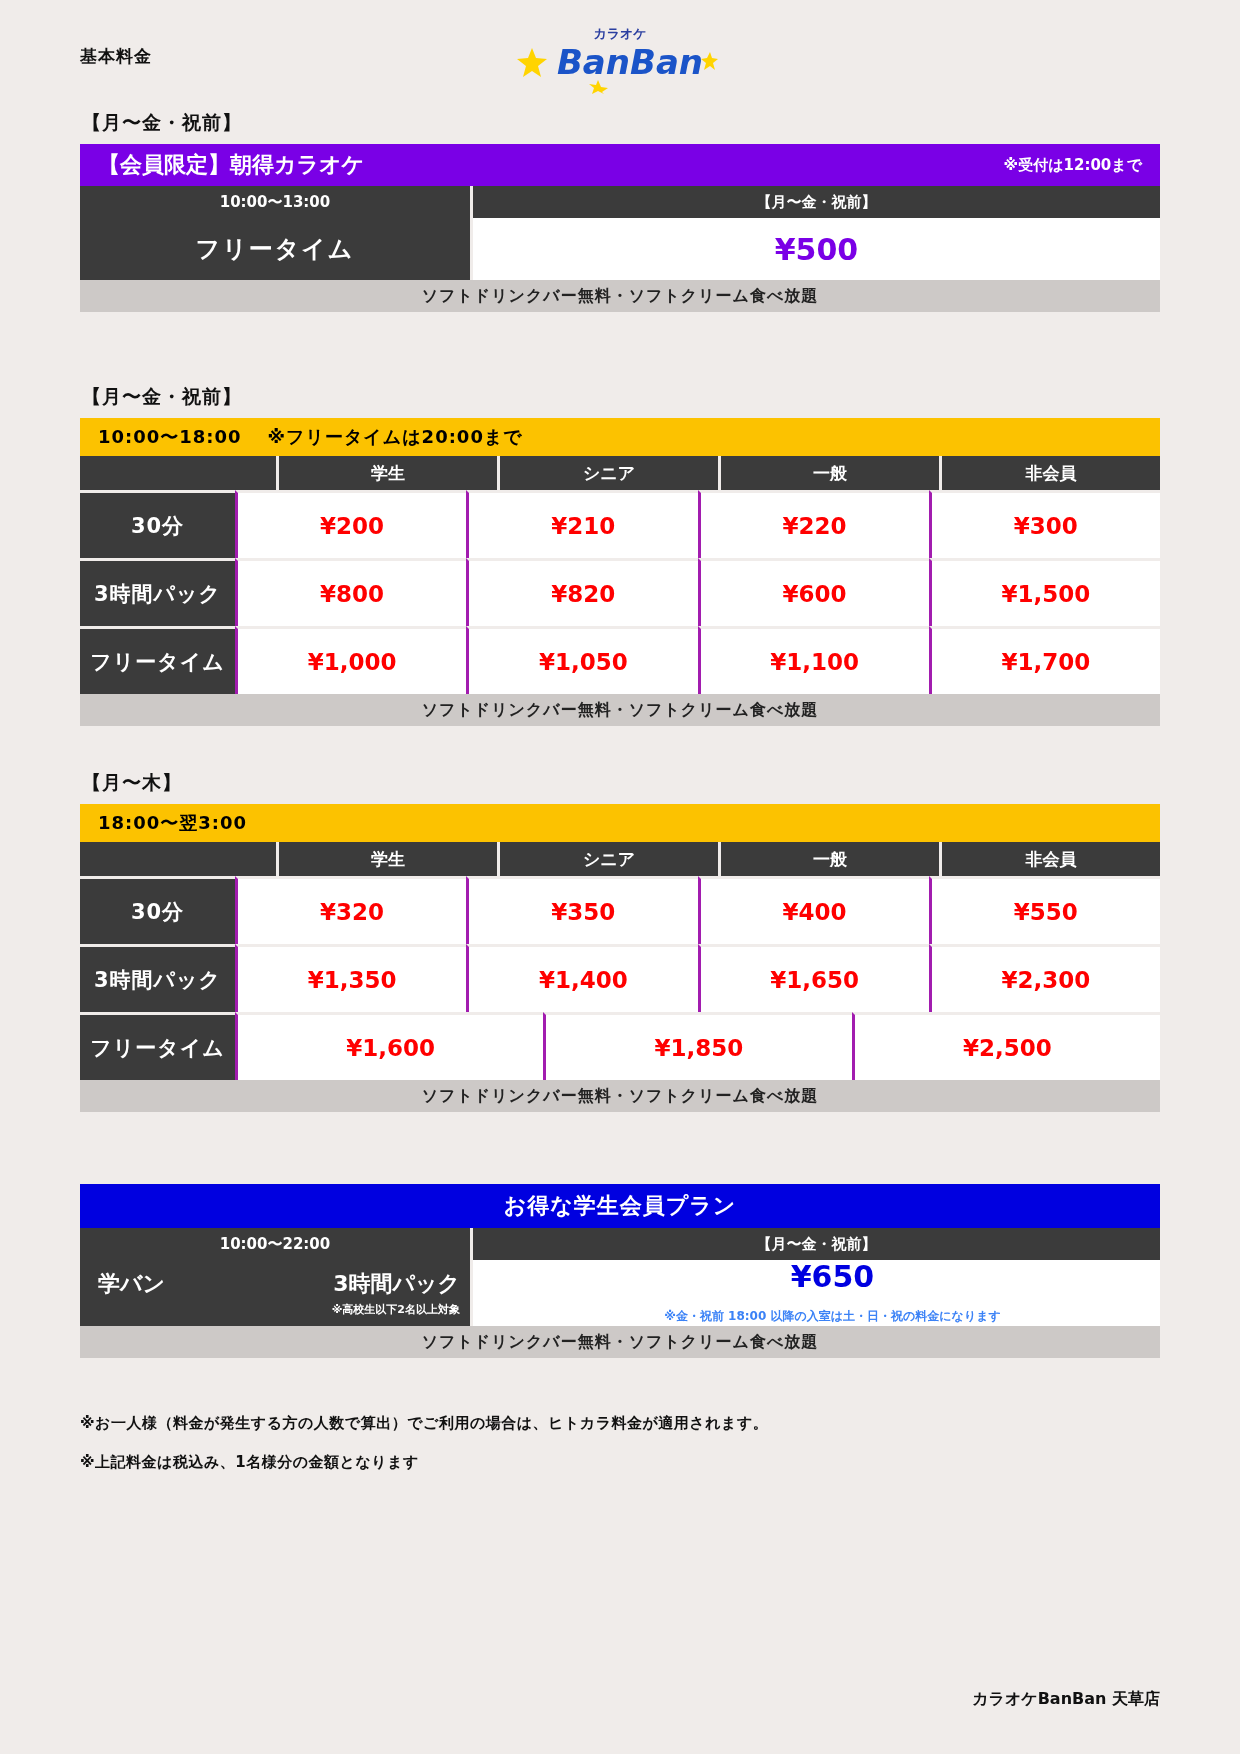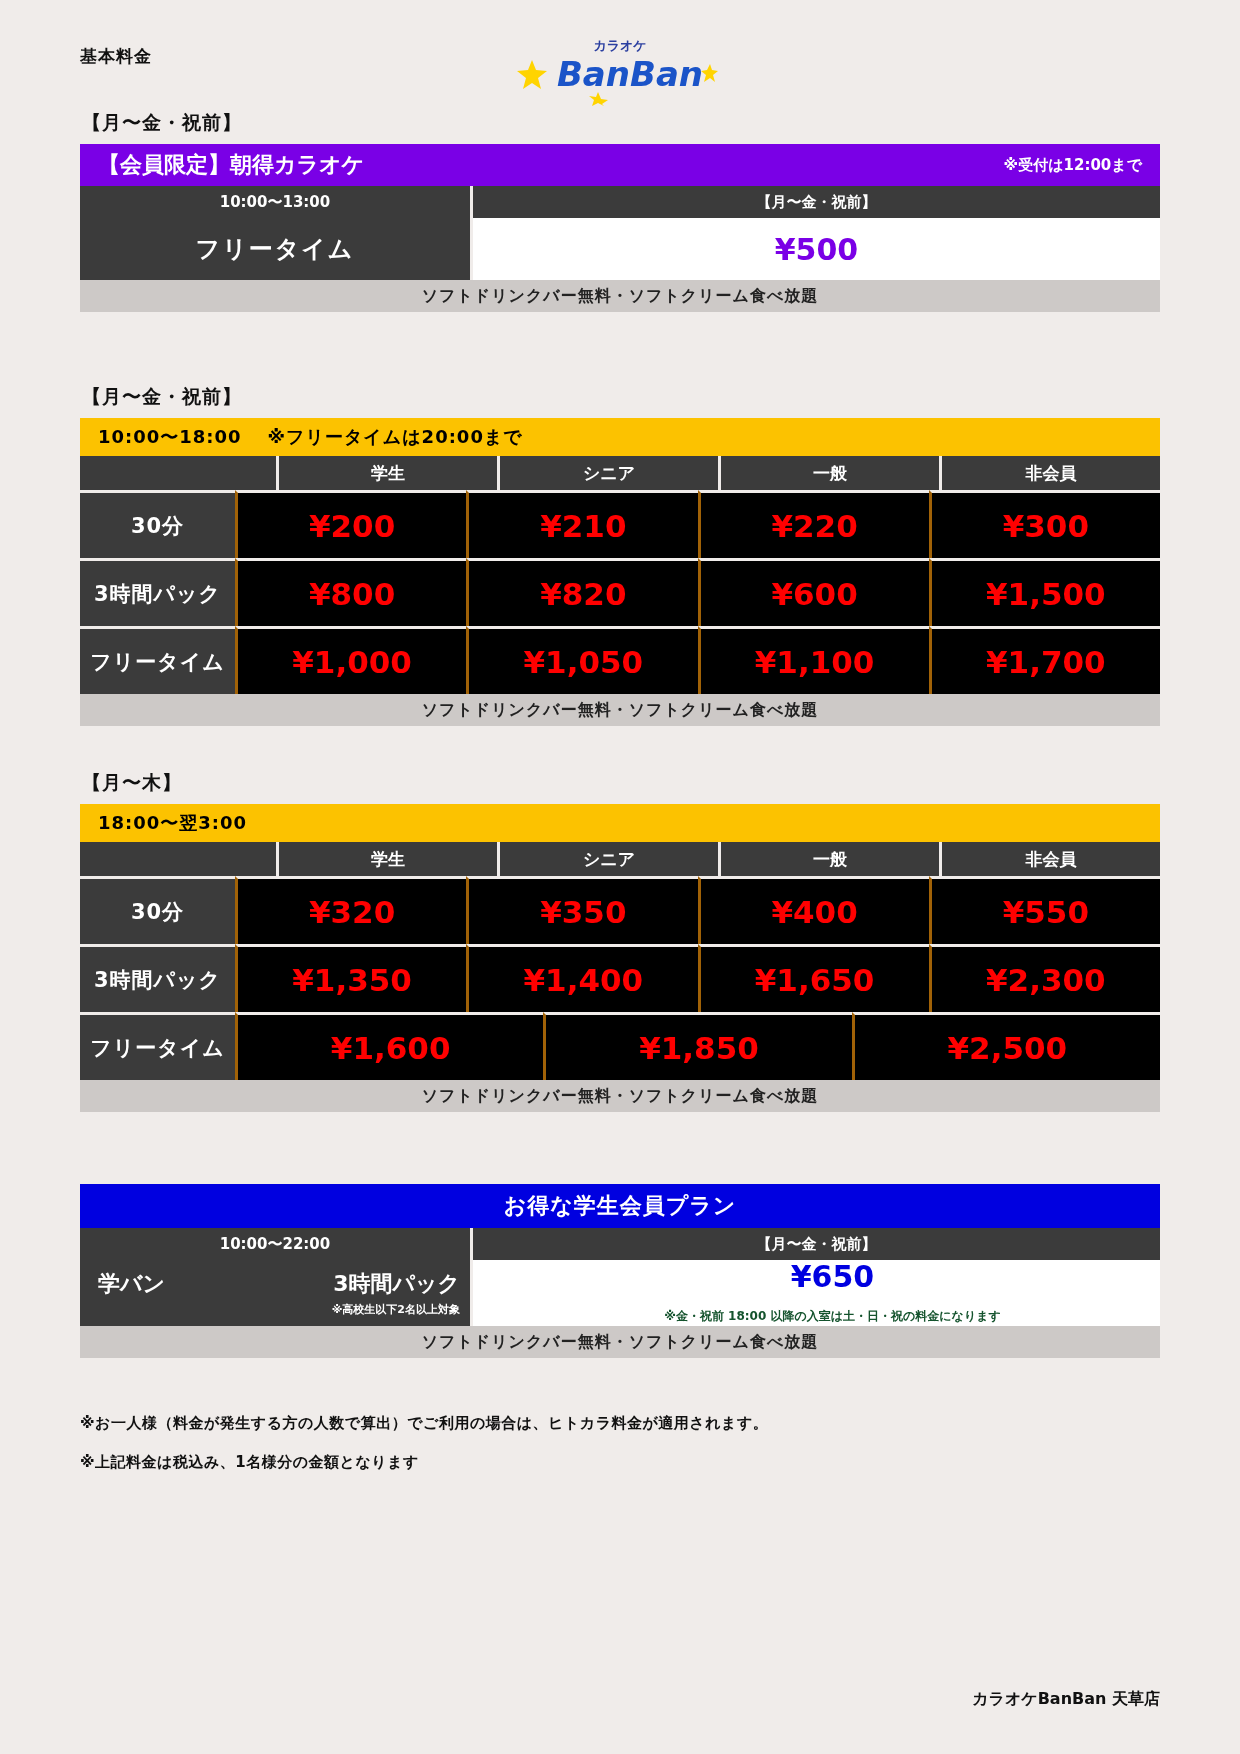--- a/index.html
+++ b/index.html
@@ -27,21 +27,21 @@
     position:absolute;
     left:0;top:45px;
     font-size:17px;
     font-weight:bold;
     letter-spacing:1px;
   }
   .logo{
     position:absolute;
     left:50%;
     transform:translateX(-50%);
-    top:34px;
+    top:22px;
     width:220px;height:72px;text-decoration:underline;
   }
 
   
   .section-label{
     font-size:19px;
     font-weight:bold;
     margin:0 0 8px 2px;
     letter-spacing:1px;
   }
@@ -156,25 +156,25 @@
     width:155px;
     background:#3b3b3b;color:#fff;
     display:flex;align-items:center;justify-content:center;
     font-size:21px;font-weight:bold;
     border-top:3px solid #f0ecea;
     box-sizing:border-box;
     letter-spacing:1px;
   }
   .grid-row .c{
     flex:1;
-    background:#000000;
-    display:flex;align-items:center;justify-content:center;
-    font-size:31px;font-weight:bold;
+    background:#ffffff;
+    display:flex;align-items:center;justify-content:center;
+    font-size:23px;font-weight:bold;
     color:#ff0000;
-    border-left:3px solid #a16207;
+    border-left:3px solid #a21caf;
     border-top:3px solid #f0ecea;
     box-sizing:border-box;
   }
 
   
   .bar-blue{
     background:#0000e0;
     color:#fff;
     height:44px;
     font-size:22px;
@@ -221,21 +221,21 @@
   }
   .plan-row .right .amount{
     font-size:30px;
     font-weight:bold;
     color:#0000e0;
     line-height:1.05;
   }
   .plan-row .right .cond{
     font-size:12px;
     font-weight:bold;
-    color:#14532d;
+    color:#3b82f6;
     margin-top:15px;
   }
 
   
   .notes{
     margin-top:46px;
     font-size:15px;
     font-weight:bold;
     line-height:2.6;
     letter-spacing:0.5px;

